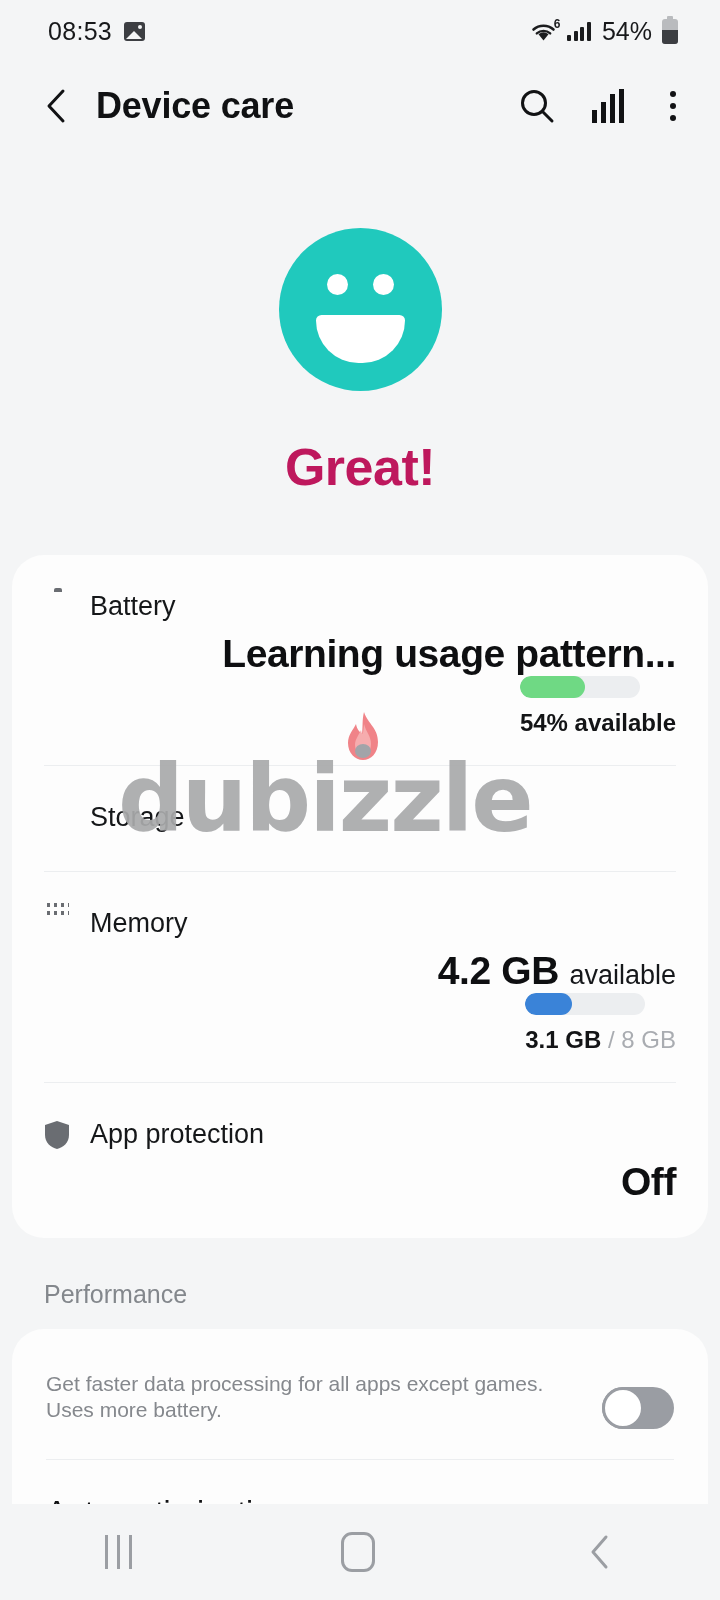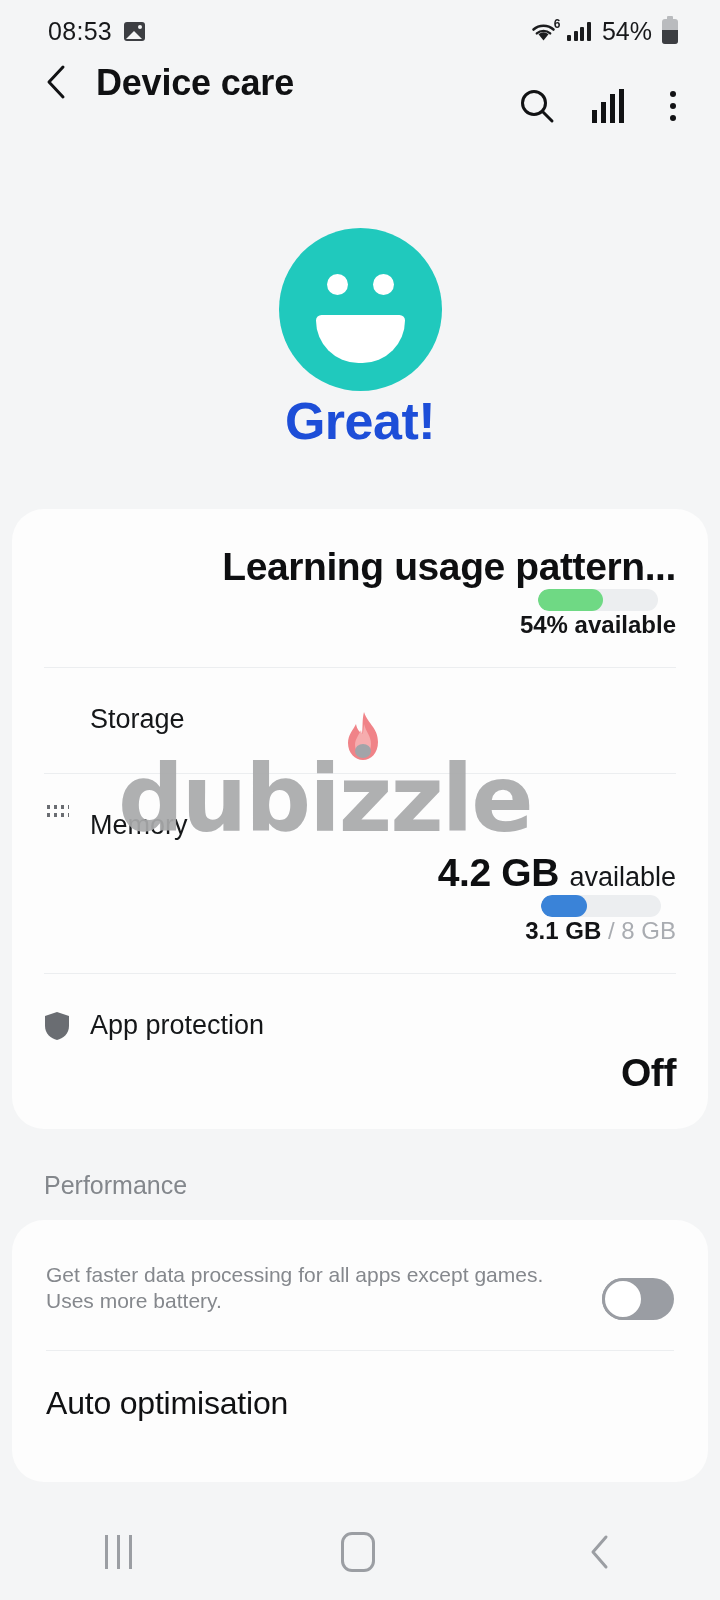--- a/index.html
+++ b/index.html
@@ -65,21 +65,21 @@
     width: 6px; height: 3px; border-radius: 1px 1px 0 0; background: #b9bbbe;
   }
   .batt-icon::after {
     content: ""; position: absolute; left: 0; bottom: 0;
     width: 100%; height: 54%; border-radius: 0 0 3px 3px; background: #3c3e42;
   }
 
   
   .app-bar {
     height: 88px; flex: 0 0 88px;
-    display: flex; 
+    display: flex; align-items: center;
     padding: 0 34px 0 40px;
   }
   .back-chevron { width: 34px; height: 40px; display: block; }
   .app-title {
     font-size: 36px; font-weight: bold; color: #101113;
     margin-left: 22px; letter-spacing: -.2px;
   }
   .app-actions { margin-left: auto; display: flex; align-items: center; gap: 36px; }
   .search-icon { width: 38px; height: 38px; display: block; }
   .stats-icon { display: flex; align-items: flex-end; gap: 4px; height: 34px; }
@@ -107,21 +107,22 @@
   }
   .eye.l { left: 48px; }
   .eye.r { right: 48px; }
   .mouth {
     position: absolute; left: 37px; top: 87px;
     width: 89px; height: 48px;
     background: #ffffff;
     border-radius: 6px 6px 46px 46px;
   }
   .hero-status {
-    font-size: 52px; font-weight: bold; color: #1d4ed8; letter-spacing: -.5px;
+    margin-top: 46px;
+    font-size: 52px; font-weight: bold; color: #be185d; letter-spacing: -.5px;
   }
 
   
   .card {
     background: #fdfdfd;
     border-radius: 32px;
     margin: 0 12px;
   }
   .card.summary { margin-top: 58px; padding: 0 32px; }
 
@@ -141,21 +142,21 @@
     display: flex; align-items: flex-end; justify-content: space-between; flex-direction: column;
   }
   .row-main {
     font-size: 39px; font-weight: bold; color: #0e0f11; letter-spacing: -.4px;
     white-space: nowrap;
   }
   .row-main .sub {
     font-size: 27px; font-weight: normal; color: #15171a; letter-spacing: 0;
   }
   .row-right {
-    display: flex; flex-direction: column; align-items: center; 
+    display: flex; flex-direction: column; align-items: flex-start; gap: 11px;
     flex: 0 0 auto;
   }
   .track {
     width: 120px; height: 22px; border-radius: 11px;
     background: #eceef0; position: relative; overflow: hidden;
   }
   .fill { position: absolute; left: 0; top: 0; height: 100%; border-radius: 11px; }
   .row-caption { font-size: 24px; color: #131416; font-weight: bold; white-space: nowrap; }
   .row-caption .muted { color: #a9acb1; font-weight: normal; }
   .row-caption.plain { font-weight: bold; color: #131416; }
@@ -308,20 +309,24 @@
         <span class="eye l"></span>
         <span class="eye r"></span>
         <span class="mouth"></span>
       </div>
       <div class="hero-status">Great!</div>
     </div>
 
     <div class="card summary">
 
       <div class="row">
+        <div class="row-head">
+          <span class="ico"><span class="ico-battery"></span></span>
+          <span class="label">Battery</span>
+        </div>
         <div class="row-body">
           <div class="row-main">Learning usage pattern...</div>
           <div class="row-right">
             <div class="track">
               <span class="fill" style="width:54%;background:#6fd984"></span>
             </div>
             <div class="row-caption plain">54% available</div>
           </div>
         </div>
       </div>

